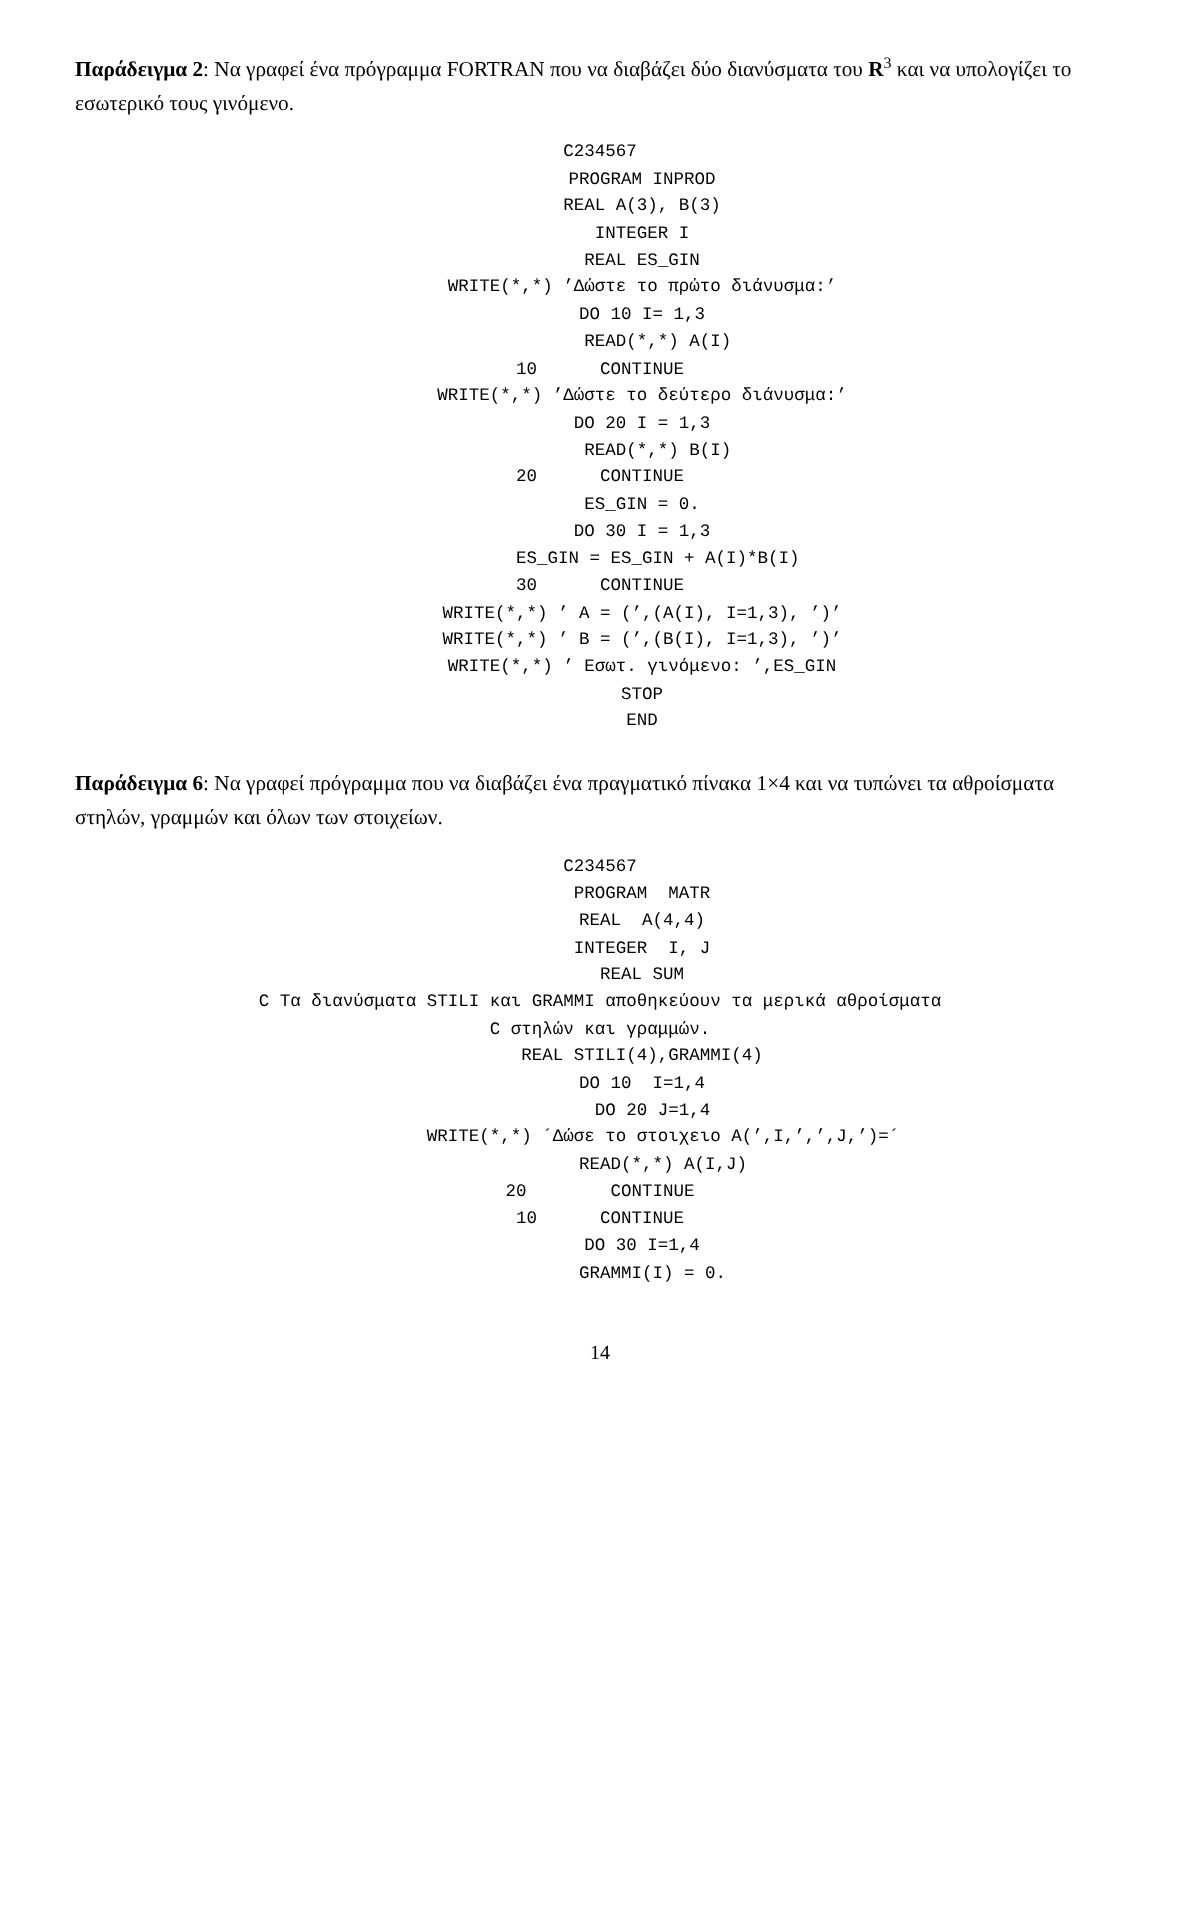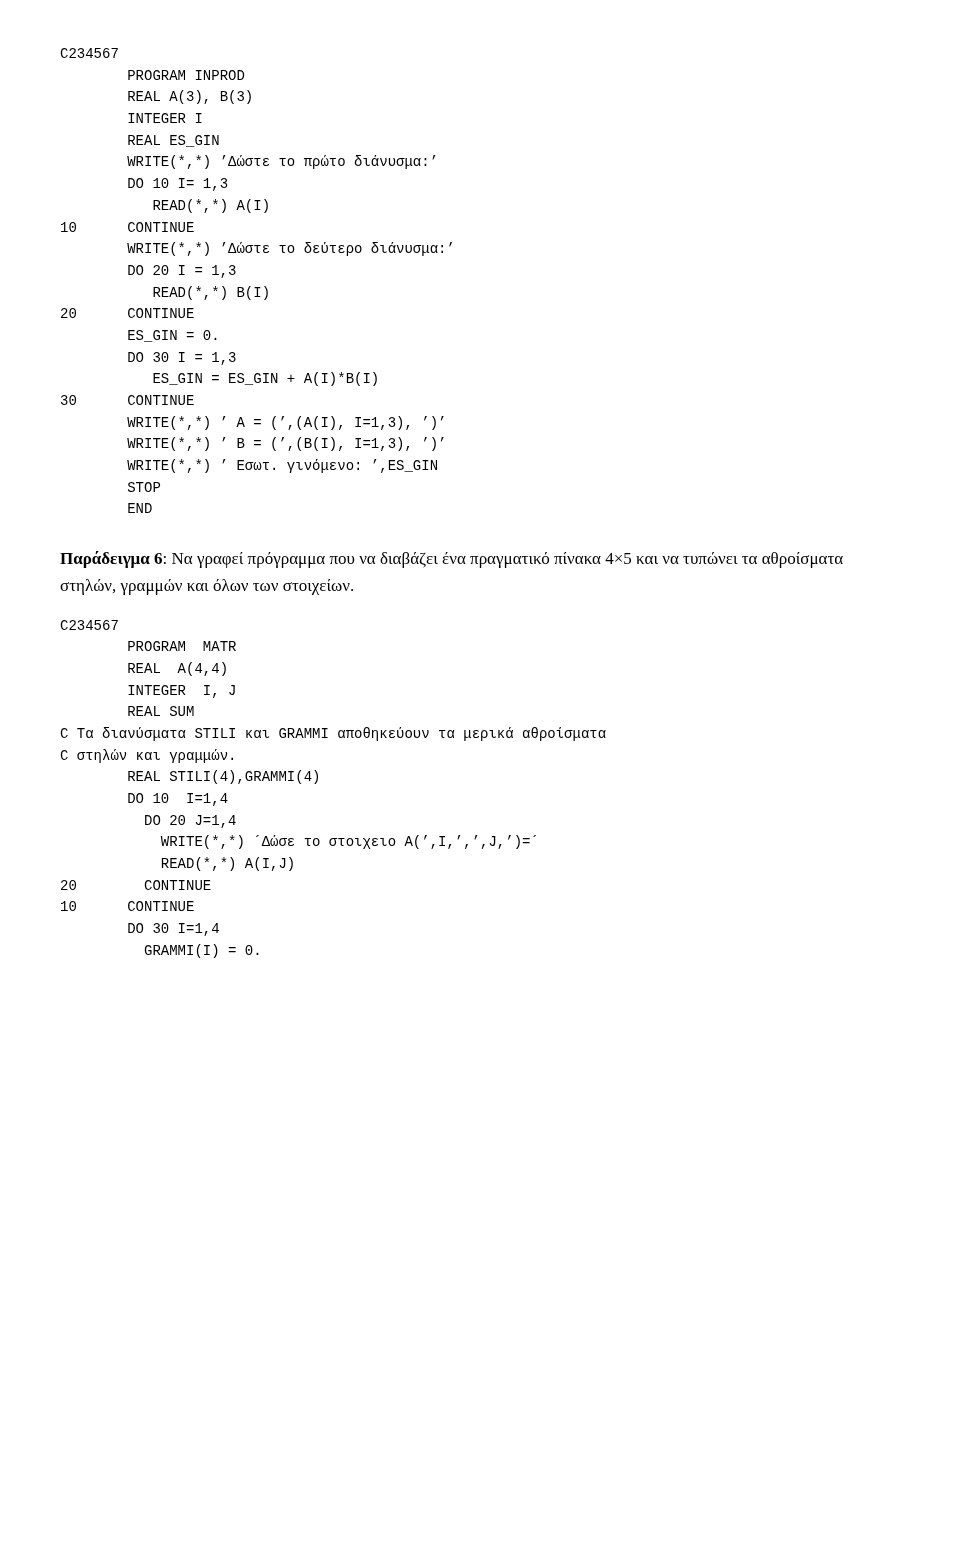--- a/index.html
+++ b/index.html
@@ -33,38 +33,42 @@
       font-weight: bold;
     }
 
     .code-block {
       font-family: 'Courier New', Courier, monospace;
       font-size: 14px;
       line-height: 1.55;
       white-space: pre;
       margin: 4px 0 24px 0;
       display: block;
+      text-align: center;
     }
 
     .page-number {
       text-align: center;
       margin-top: 40px;
       font-size: 16px;
     }
 
     sup {
       font-size: 0.75em;
       vertical-align: super;
     }
   </style>
 </head>
 <body>
 
 <div class="page-content">
 
+  <p class="section-title">
+    <strong>Παράδειγμα 2</strong><span>: Να γραφεί ένα πρόγραμμα FORTRAN που να διαβάζει δύο διανύσματα του </span><strong>R</strong><sup>3</sup><span> και να υπολογίζει το εσωτερικό τους γινόμενο.</span>
+  </p>
 
   <pre class="code-block">C234567
         PROGRAM INPROD
         REAL A(3), B(3)
         INTEGER I
         REAL ES_GIN
         WRITE(*,*) ’Δώστε το πρώτο διάνυσμα:’
         DO 10 I= 1,3
            READ(*,*) A(I)
 10      CONTINUE
@@ -76,34 +80,35 @@
         DO 30 I = 1,3
            ES_GIN = ES_GIN + A(I)*B(I)
 30      CONTINUE
         WRITE(*,*) ’ A = (’,(A(I), I=1,3), ’)’
         WRITE(*,*) ’ B = (’,(B(I), I=1,3), ’)’
         WRITE(*,*) ’ Εσωτ. γινόμενο: ’,ES_GIN
         STOP
         END</pre>
 
   <p class="section-title">
-    <strong>Παράδειγμα 6</strong><span>: Να γραφεί πρόγραμμα που να διαβάζει ένα πραγματικό πίνακα 4×5 και να τυπώνει τα αθροίσματα στηλών, γραμμών και όλων των στοιχείων.</span>
+    <strong>Παράδειγμα 6</strong><span>: Να γραφεί πρόγραμμα που να διαβάζει ένα πραγματικό πίνακα 1×4 και να τυπώνει τα αθροίσματα στηλών, γραμμών και όλων των στοιχείων.</span>
   </p>
 
   <pre class="code-block">C234567
         PROGRAM  MATR
         REAL  A(4,4)
         INTEGER  I, J
         REAL SUM
 C Τα διανύσματα STILI και GRAMMI αποθηκεύουν τα μερικά αθροίσματα
 C στηλών και γραμμών.
         REAL STILI(4),GRAMMI(4)
         DO 10  I=1,4
           DO 20 J=1,4
             WRITE(*,*) ´Δώσε το στοιχειο A(’,I,’,’,J,’)=´
             READ(*,*) A(I,J)
 20        CONTINUE
 10      CONTINUE
         DO 30 I=1,4
           GRAMMI(I) = 0.</pre>
 
+  <div class="page-number">14</div>
 
 </div>
 
 </body></html>

